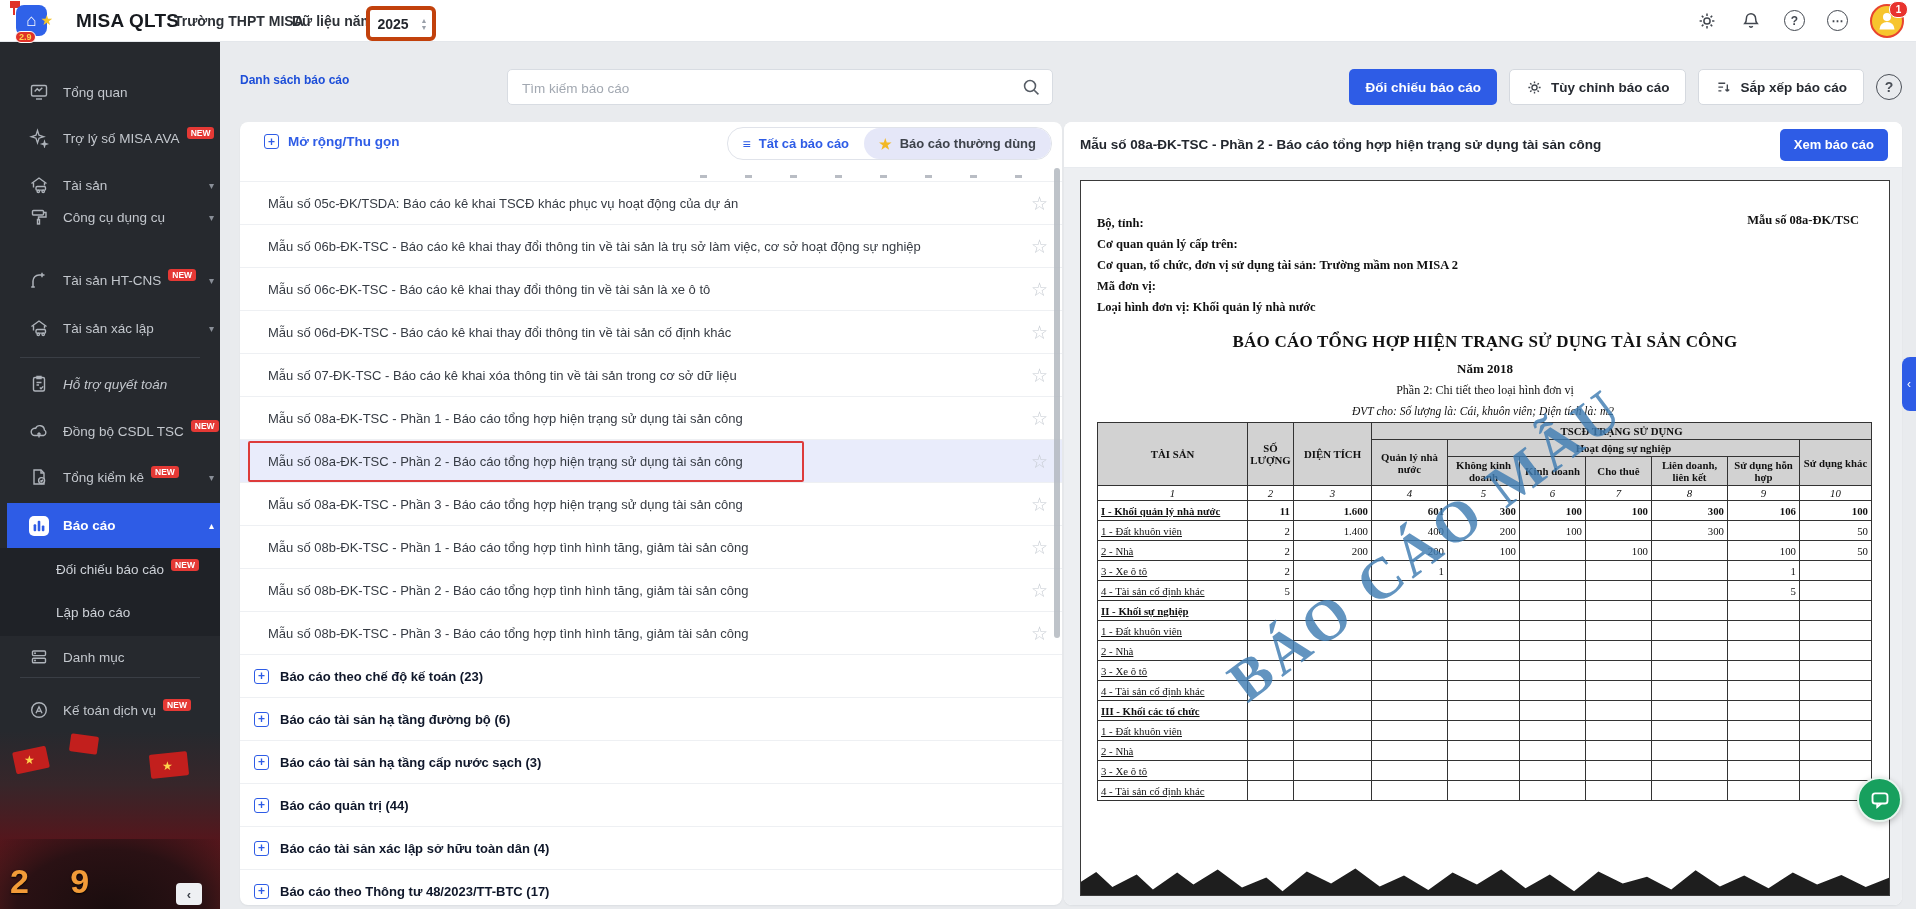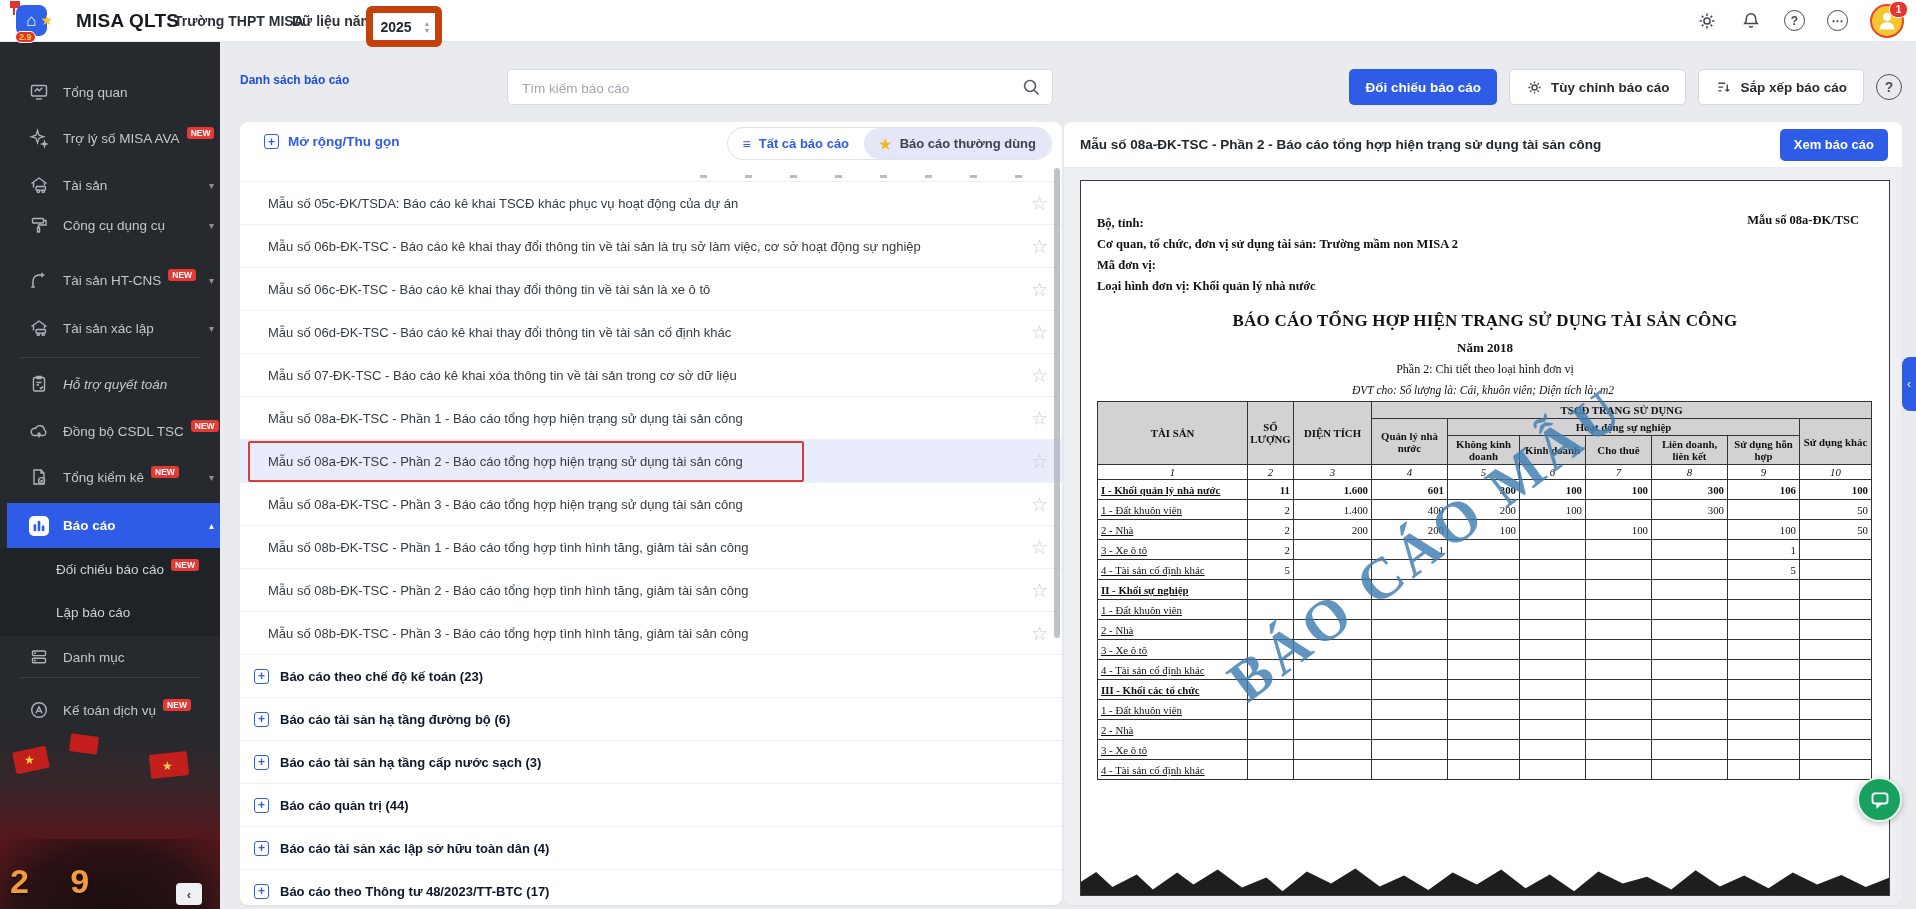--- a/index.html
+++ b/index.html
@@ -14,21 +14,21 @@
   .logo .sq{position:absolute;left:4px;top:3px;width:31px;height:31px;border-radius:8px;
             background:#2f62e9;display:flex;align-items:center;justify-content:center;color:#fff;font-size:17px;}
   .logo .flag{position:absolute;left:-2px;top:-1px;width:10px;height:7px;background:#e03229;}
   .logo .flag:after{content:"";position:absolute;left:3px;top:7px;width:2px;height:7px;background:#e03229;}
   .logo .star{position:absolute;right:-3px;bottom:2px;color:#f5c52c;font-size:14px;line-height:14px;}
   .logo .ver{position:absolute;left:3px;bottom:-3px;background:#e03229;color:#ffd34d;font-weight:bold;
              font-size:9px;padding:0 3px;border-radius:6px;border:1px solid #fff;}
   .appname{position:absolute;left:76px;top:10px;font-size:19px;font-weight:bold;color:#171a1f;letter-spacing:.2px;}
   .orgname{position:absolute;left:174px;top:13px;font-size:14px;font-weight:bold;color:#2c3036;}
   .yearlbl{position:absolute;left:292px;top:13px;font-size:14px;font-weight:bold;color:#2c3036;}
-  .stepper{position:absolute;left:366px;top:6px;width:62px;height:27px;border:7px solid #c2410c;border-radius:6px;
+  .stepper{position:absolute;left:366px;top:6px;width:62px;height:27px;border:4px solid #c2410c;border-radius:6px;
            background:#fff;display:flex;align-items:center;}
   .stepper .val{flex:1;text-align:center;font-size:14px;font-weight:bold;color:#23272e;}
   .stepper .arrows{width:16px;display:flex;flex-direction:column;align-items:center;color:#9aa0a9;font-size:7px;line-height:7px;}
   .tb-icons{position:absolute;right:12px;top:0;height:41px;display:flex;align-items:center;gap:22px;}
   .tb-ic{width:22px;height:22px;color:#42474f;display:flex;align-items:center;justify-content:center;}
   .circ-ic{width:19px;height:19px;border:1.6px solid #42474f;border-radius:50%;display:flex;align-items:center;
            justify-content:center;font-size:12px;font-weight:bold;color:#42474f;}
   .avatar{position:relative;width:30px;height:30px;border-radius:50%;background:#f7c52e;border:2px solid #e8442e;}
   .avatar .badge{position:absolute;right:-6px;top:-5px;background:#e8332e;color:#fff;font-size:10px;font-weight:bold;
                  min-width:11px;height:15px;border-radius:8px;display:flex;align-items:center;justify-content:center;
@@ -229,21 +229,21 @@
           <path d="M15.5 7.5v3"></path>
         <rect x="7" y="11.5" width="9.5" height="3.6" rx="1.2"></rect>
           <circle cx="9.3" cy="16.3" r="1.2"></circle>
           <circle cx="14.2" cy="16.3" r="1.2"></circle>
         </svg>
     </span>
     <span class="lbl">Tài sản</span>
     <span class="chev">▾</span>
   </div>
 
-  <div class="side-item" style="top:164px;">
+  <div class="side-item" style="top:156px;">
     <span class="ic">
       <svg width="20" height="20" viewBox="0 0 20 20" fill="none" stroke="currentColor" stroke-width="1.4">
         <rect x="3.5" y="3.5" width="11" height="4.5" rx="1"></rect>
           <path d="M14.5 5.5h2.5v4.5H9.5v2.5"></path>
           <rect x="8.5" y="12.5" width="2" height="4.5"></rect>
         </svg>
     </span>
     <span class="lbl">Công cụ dụng cụ</span>
     <span class="chev">▾</span>
   </div>
@@ -534,20 +534,21 @@
     <div class="prev-title">Mẫu số 08a-ĐK-TSC - Phần 2 - Báo cáo tổng hợp hiện trạng sử dụng tài sản công</div>
     <div class="btn-view">Xem báo cáo</div>
   </div>
   <div class="prev-body">
     <div class="doc">
       <div class="doc-inner">
         <div class="doc-formno">Mẫu số 08a-ĐK/TSC</div>
         <div>
 
         <div class="doc-head-line">Bộ, tỉnh:</div>
+            <div class="doc-head-line">Cơ quan quản lý cấp trên:</div>
             <div class="doc-head-line">Cơ quan, tổ chức, đơn vị sử dụng tài sản: Trường mầm non MISA 2</div>
             <div class="doc-head-line">Mã đơn vị:</div>
             <div class="doc-head-line">Loại hình đơn vị: Khối quản lý nhà nước</div>
           </div>
         <div class="doc-title">BÁO CÁO TỔNG HỢP HIỆN TRẠNG SỬ DỤNG TÀI SẢN CÔNG</div>
         <div class="doc-year">Năm 2018</div>
         <div class="doc-part">Phần 2: Chi tiết theo loại hình đơn vị</div>
         <div class="doc-dvt">ĐVT cho: Số lượng là: Cái, khuôn viên; Diện tích là: m2</div>
 
         <table class="doc-table">

